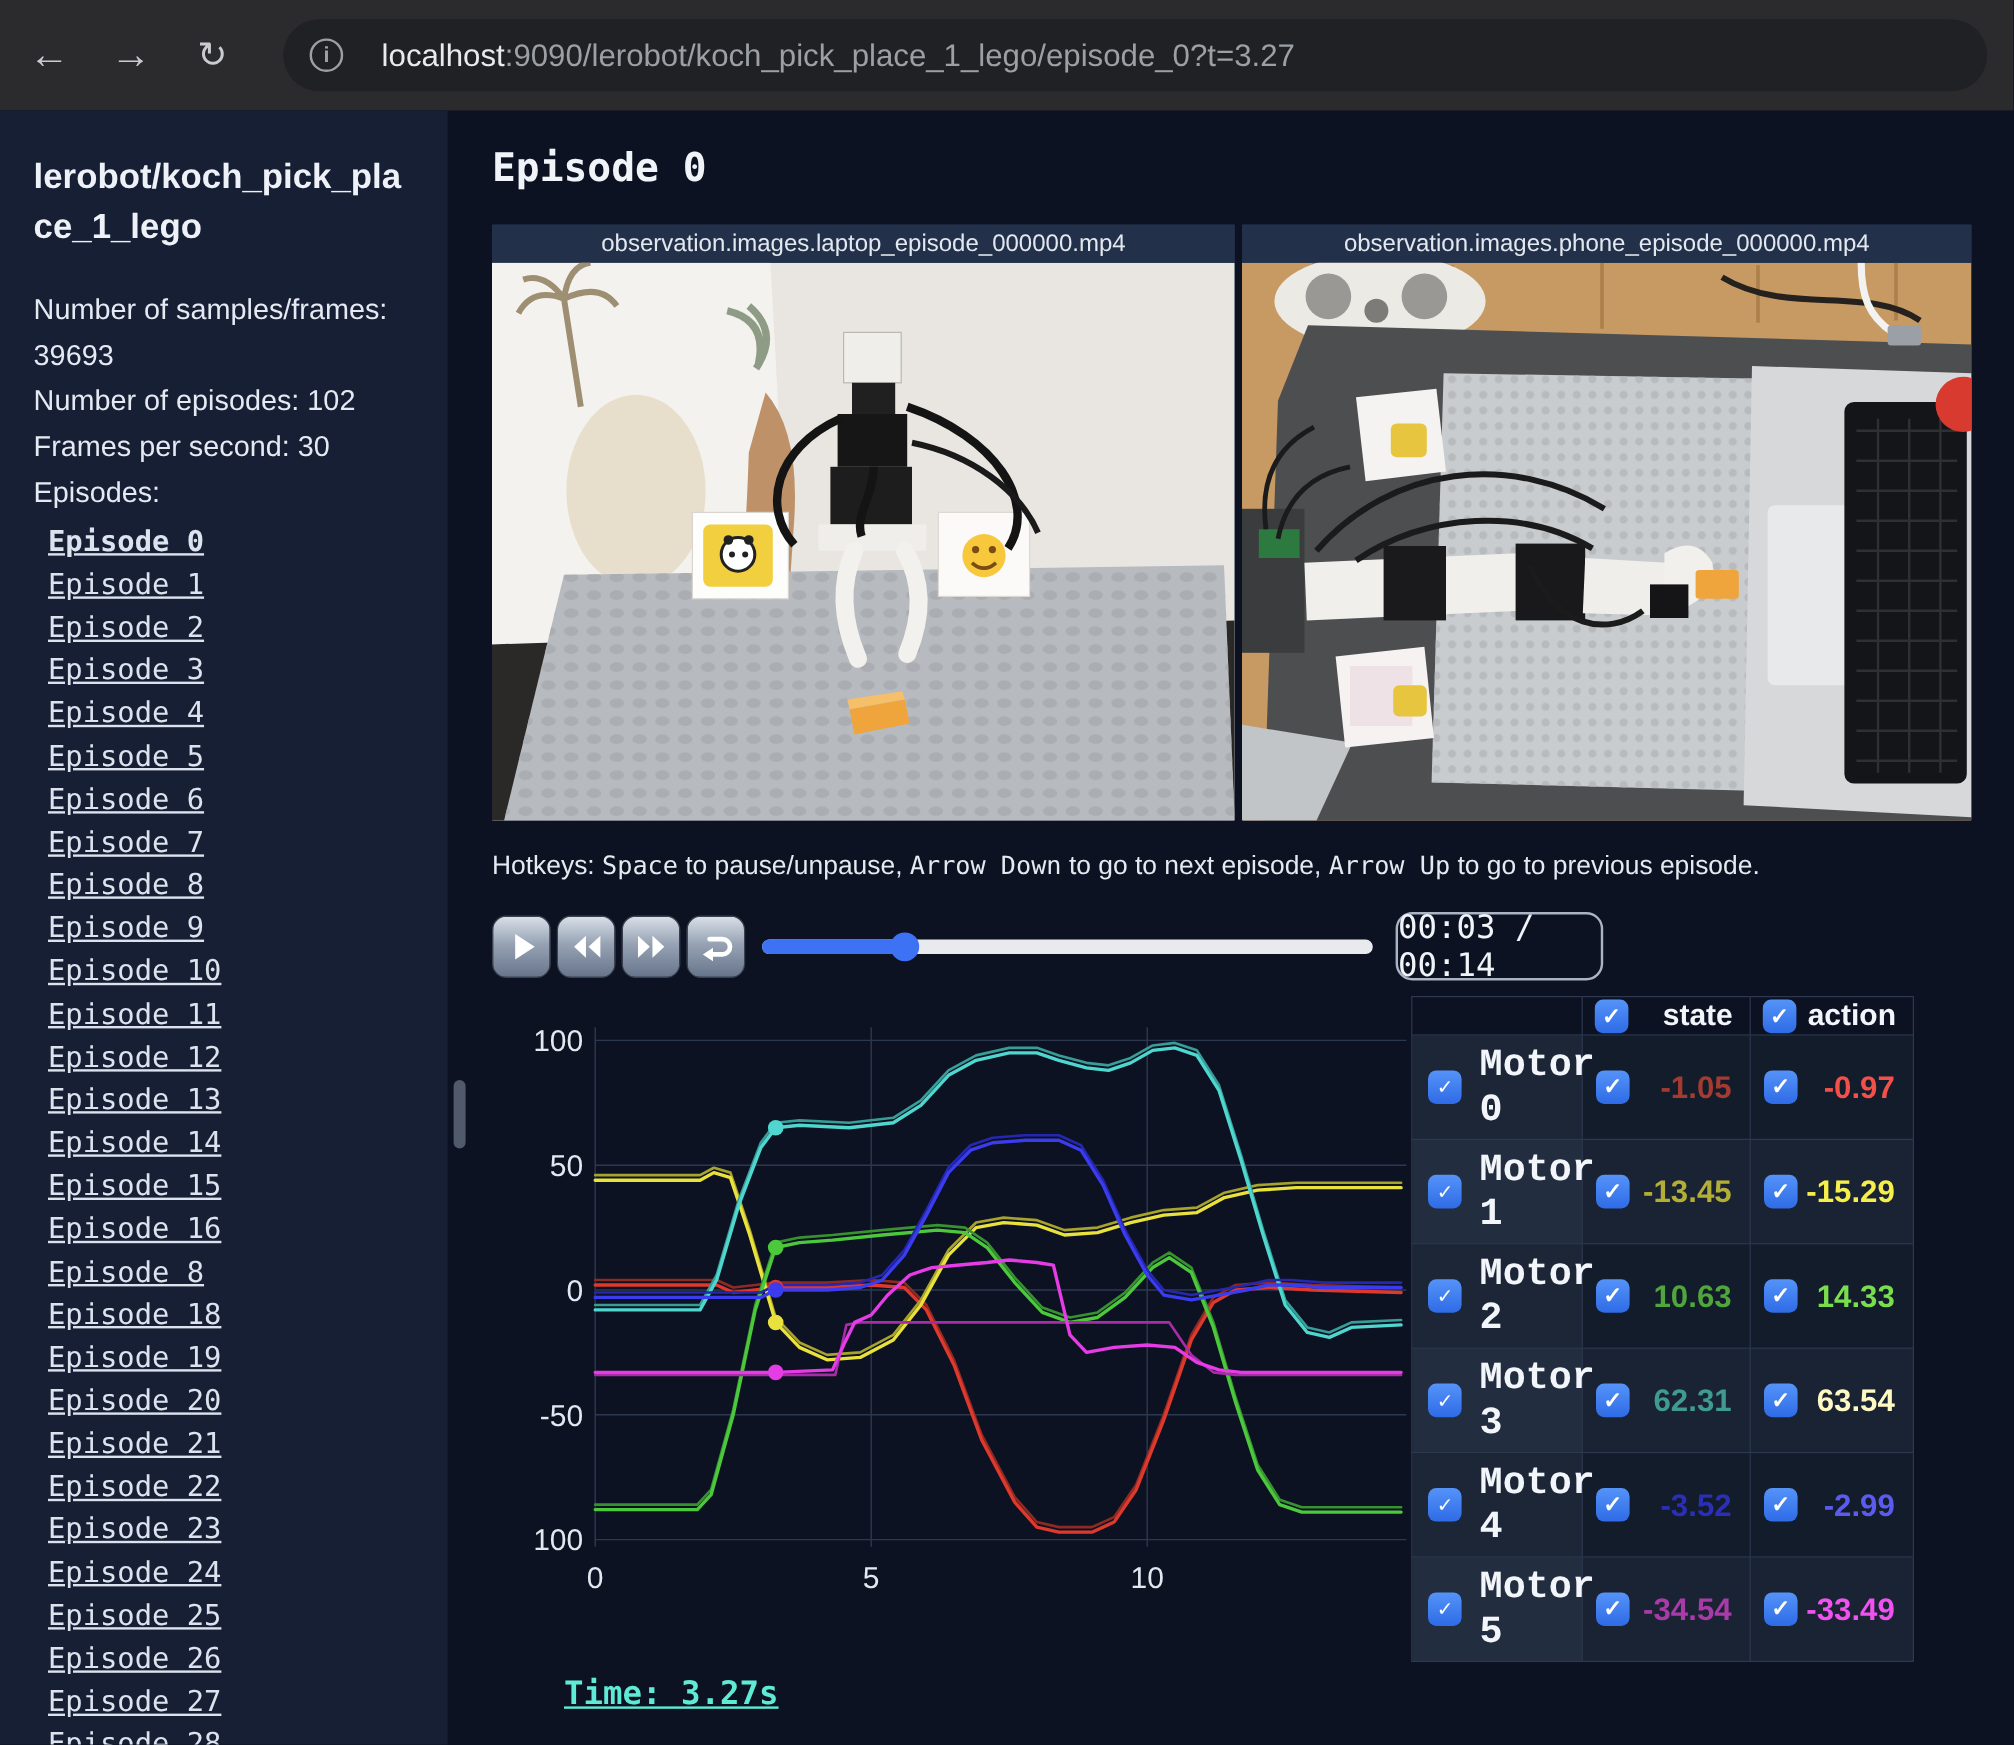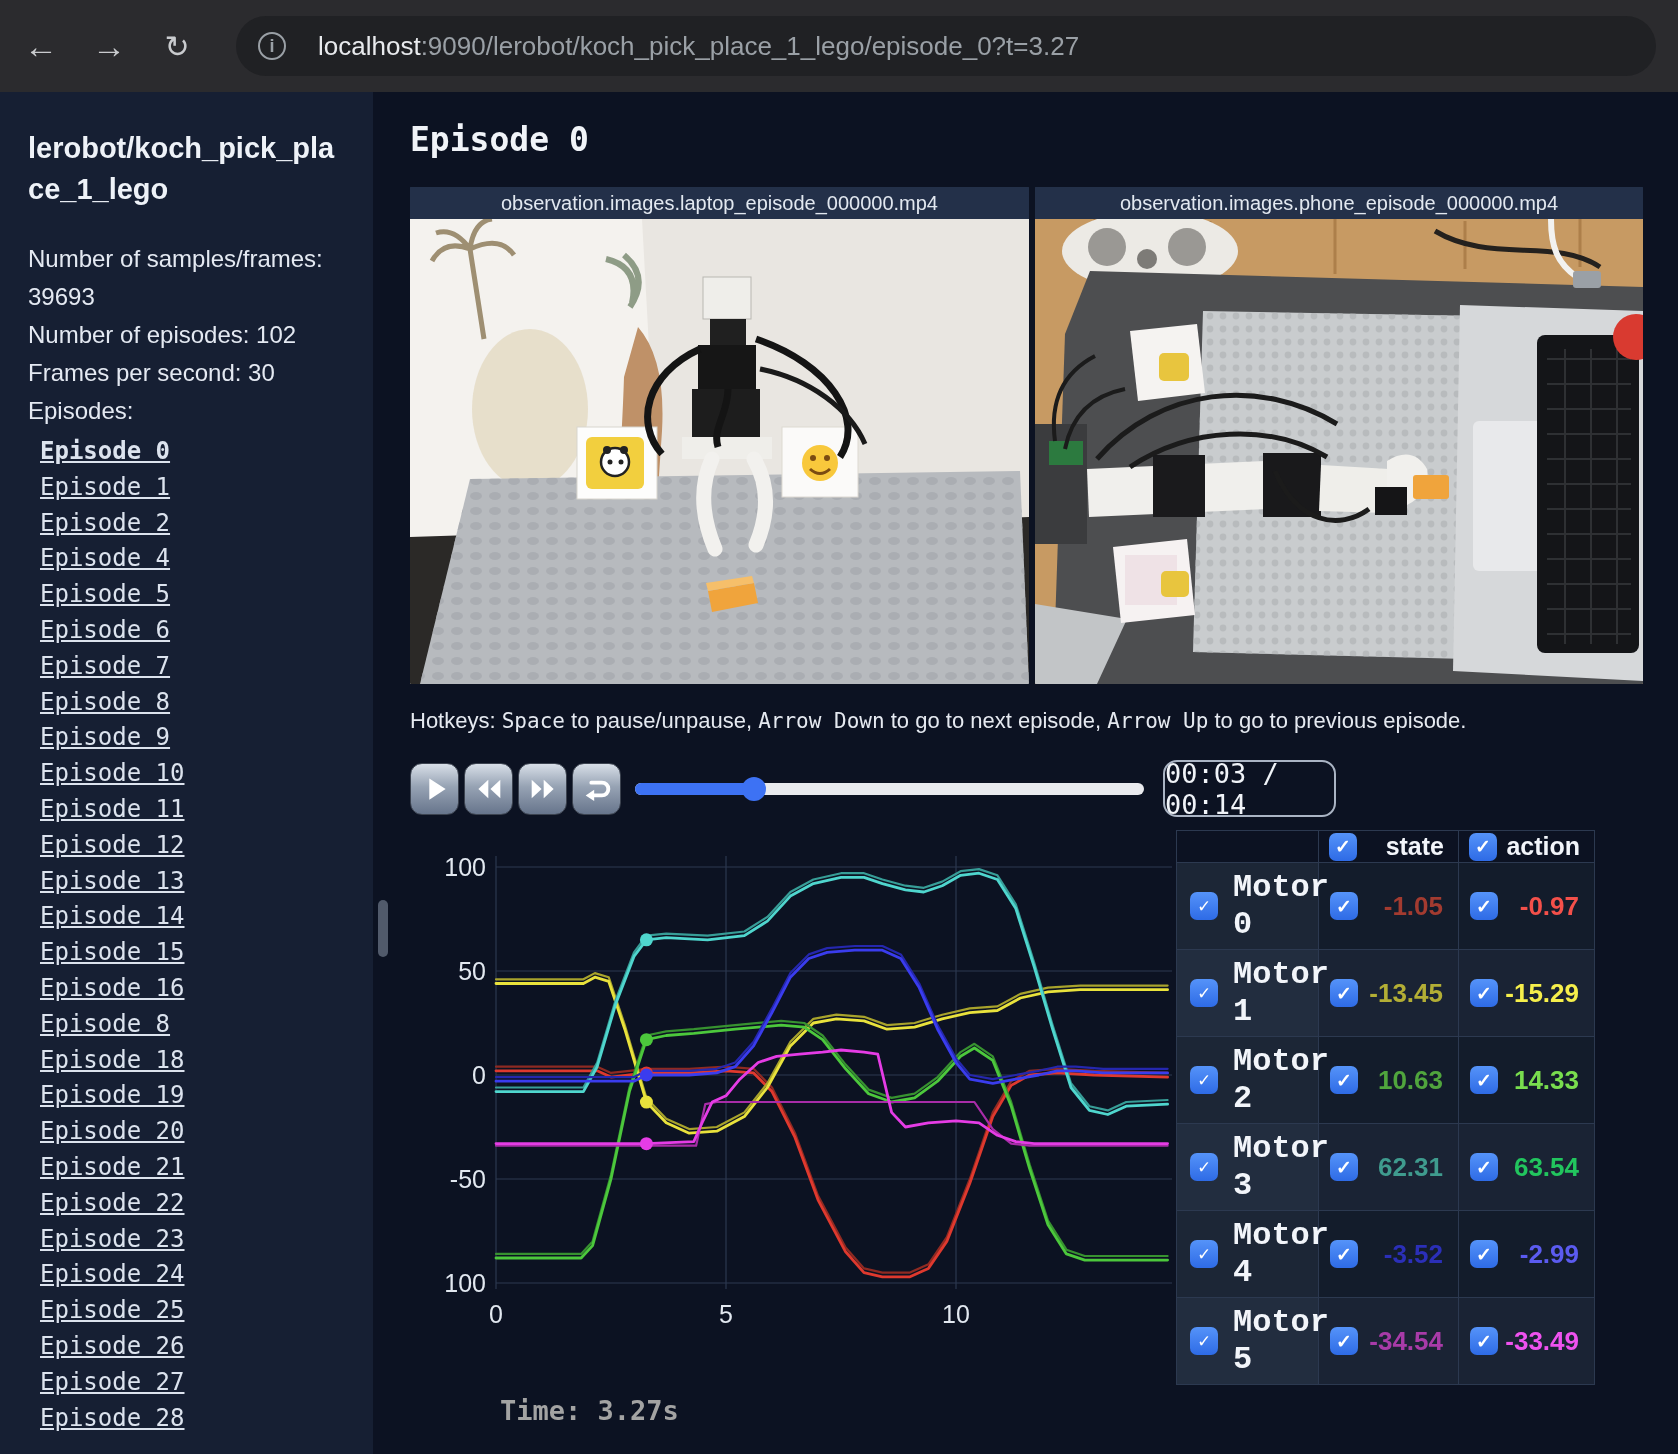--- a/index.html
+++ b/index.html
@@ -52,21 +52,21 @@
           background:linear-gradient(180deg,#d8dfe8 0%,#97a3b4 45%,#67758c 100%); display:flex; align-items:center; justify-content:center; cursor:pointer; }
   .pbtn svg { display:block; }
   .slider { position:relative; width:509px; height:12px; border-radius:6px; background:#e9eaee; margin-left:9px; flex:none; cursor:pointer; }
   .slider-fill { position:absolute; left:0; top:0; height:12px; border-radius:6px; background:#3d72f4; }
   .slider-thumb { position:absolute; top:50%; width:24px; height:24px; border-radius:50%; background:#3d72f4; transform:translate(-50%,-50%); }
   .timebox { margin-left:19px; width:173px; height:57px; border:2px solid #aab4c4; border-radius:14px; flex:none;
              display:flex; align-items:center; justify-content:center; font-size:27px; color:#f0f3f8; }
 
   .bottom-row { margin-top:13px; display:flex; align-items:flex-start; }
   .chart-block { margin-left:36px; width:730px; flex:none; }
-  .time-label { margin-top:56px; margin-left:54px; font-family:"DejaVu Sans Mono", monospace; font-weight:bold; font-size:27px; color:#a3a3a3; }
+  .time-label { margin-top:56px; margin-left:24px; font-family:"DejaVu Sans Mono", monospace; font-weight:bold; font-size:27px; color:#5eead4;text-decoration:underline; }
 
   
   .motor-table { margin-left:0; margin-right:84px; margin-left:auto; border-collapse:collapse; table-layout:fixed; width:418px; flex:none; }
   .motor-table col.c1 { width:142px; } .motor-table col.c2 { width:140px; } .motor-table col.c3 { width:136px; }
   .motor-table th, .motor-table td { border:1px solid #2c3950; }
   .motor-table th { height:32px; font-size:25px; font-weight:bold; color:#f2f5fa; }
   .motor-table td { height:87px; }
   .hcell, .mcell, .vcell { display:flex; align-items:center; }
   .hcell { padding:0 14px 0 10px; } .hcell .hlabel { margin-left:auto; }
   .mcell { padding-left:13px; gap:15px; font-size:32px; font-weight:bold; color:#f2f5fa;font-family:Liberation Mono, monospace; }
@@ -100,20 +100,21 @@
     <div class="stats">
       <div>Number of samples/frames: 39693</div>
       <div>Number of episodes: 102</div>
       <div>Frames per second: 30</div>
       <div class="episodes-label">Episodes:</div>
     </div>
     <div class="episode-list" id="episode-list">
         <a href="#" class="active">Episode 0</a>
         <a href="#">Episode 1</a>
         <a href="#">Episode 2</a>
+        <a href="#">Episode 3</a>
         <a href="#">Episode 4</a>
         <a href="#">Episode 5</a>
         <a href="#">Episode 6</a>
         <a href="#">Episode 7</a>
         <a href="#">Episode 8</a>
         <a href="#">Episode 9</a>
         <a href="#">Episode 10</a>
         <a href="#">Episode 11</a>
         <a href="#">Episode 12</a>
         <a href="#">Episode 13</a>
@@ -413,21 +414,21 @@
               </td>
               <td class="c-val">
                 <div class="vcell">
                   <span class="cb"></span>
                   <span class="val" style="color:#3f9b8e">62.31</span>
                 </div>
               </td>
               <td class="c-val">
                 <div class="vcell">
                   <span class="cb"></span>
-                  <span class="val" style="color:#22c55e">63.54</span>
+                  <span class="val" style="color:#fef9c3">63.54</span>
                 </div>
               </td>
             </tr>
             <tr class="odd">
               <td class="c-motor">
                 <div class="mcell">
                   <span class="cb"></span>
                   <span>Motor 4</span>
                 </div>
               </td>

